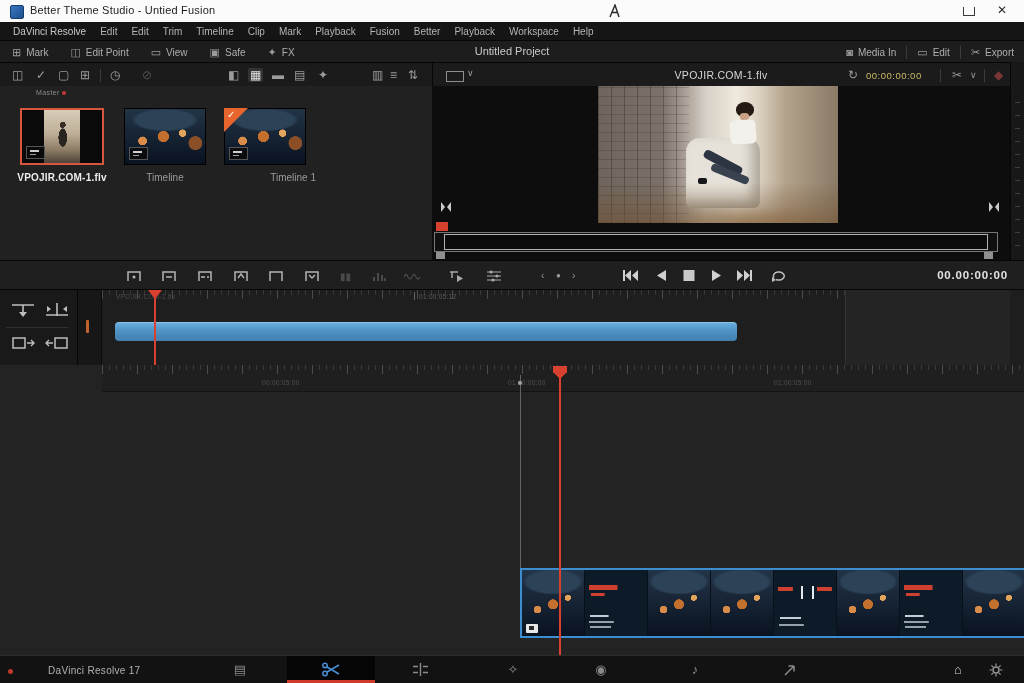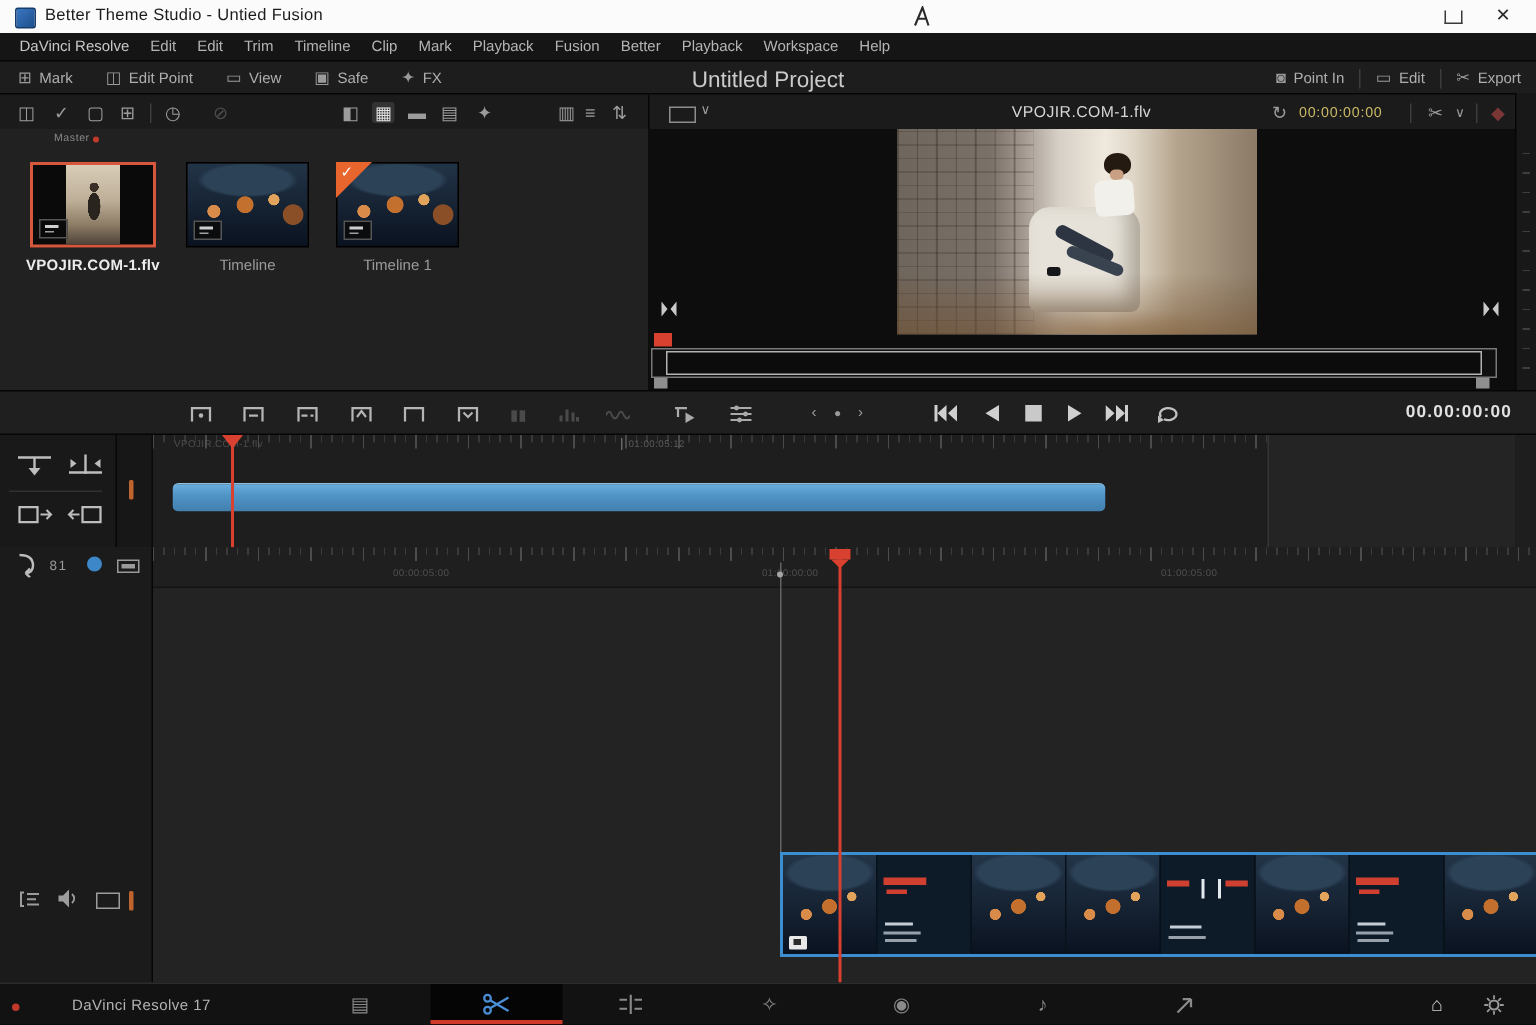--- a/index.html
+++ b/index.html
@@ -20,21 +20,21 @@
   .mitem{font-size:10px;color:#b4b4b4;padding:0 7px;white-space:nowrap;}
   .mitem:first-child{color:#c8c8c8;}
   
   #toolbar2{left:0;top:40px;width:1024px;height:22px;background:#1d1d1d;border-top:1px solid #060606;box-sizing:border-box;}
   #tb-left{left:12px;top:0;height:22px;display:flex;align-items:center;gap:22px;}
   #tb-right{right:10px;top:0;height:22px;display:flex;align-items:center;gap:10px;}
   .tbitem{display:flex;align-items:center;gap:5px;}
   .tbic{font-size:11px;color:#9a9a9a;line-height:1;}
   .tblbl{font-size:10px;color:#aeaeae;white-space:nowrap;}
   .vdiv{width:1px;height:13px;background:#3c3c3c;}
-  #project-title{left:412px;top:4px;width:200px;text-align:center;font-size:15px;color:#cacaca;}
+  #project-title{left:412px;top:4px;width:200px;text-align:center;font-size:11px;color:#cacaca;}
   
   #row3{left:0;top:62px;width:1024px;height:24px;background:#1b1b1b;border-top:1px solid #060606;box-sizing:border-box;}
   .ic{position:absolute;top:5px;font-size:12px;color:#9c9c9c;line-height:14px;}
   .ic.active{color:#e0e0e0;background:#333;padding:0 2px;border-radius:2px;}
   .ic.dis{color:#4c4c4c;}
   #vh-sep{left:432px;top:0;width:1px;height:24px;background:#060606;}
   #viewer-title{left:571px;top:6px;width:300px;text-align:center;font-size:10.5px;color:#d6d6d6;letter-spacing:.3px;}
   #vh-drop{left:446px;top:8px;width:16px;height:9px;border:1px solid #8e8e8e;}
   #vh-caret{left:467px;top:5px;font-size:9px;color:#9c9c9c;}
   #vh-badge{left:866px;top:7px;font-size:9.5px;color:#c9ba66;letter-spacing:.5px;}
@@ -63,21 +63,21 @@
        radial-gradient(circle 6px at 72% 44%,#e2a35a 0 60%,transparent 65%),
        radial-gradient(circle 11px at 88% 62%,#8a4f26 0 60%,transparent 65%),
        radial-gradient(ellipse 60% 30% at 50% 20%,#2c4257 0 60%,transparent 70%),
        linear-gradient(180deg,#223447 0%,#152232 55%,#0a1220 100%);}
   #check-corner{position:absolute;left:-1px;top:-1px;width:0;height:0;
       border-top:24px solid #e8652e;border-right:24px solid transparent;}
   #check-mark{position:absolute;left:2px;top:0px;font-size:10px;color:#fff;z-index:2;}
   .thumb-label{position:absolute;top:86px;font-size:10px;text-align:center;}
   #lbl1{left:6px;width:112px;color:#ececec;font-weight:bold;letter-spacing:.2px;}
   #lbl2{left:124px;width:82px;color:#9a9a9a;}
-  #lbl3{left:214px;width:102px;color:#9a9a9a;}
+  #lbl3{left:214px;width:102px;color:#9a9a9a;text-align:right;}
   #viewer{left:432px;top:86px;width:578px;height:174px;background:#0d0d0d;}
   #video{left:166px;top:0;width:240px;height:137px;overflow:hidden;background:
       linear-gradient(90deg,#6e655c 0%,#7a7169 26%,#9e938a 34%,#d6d0c6 45%,#efe9de 58%,#ded5c6 66%,#b4a38c 78%,#8a7a66 100%);}
   #video .bricks{position:absolute;left:0;top:0;width:38%;height:100%;
       background:repeating-linear-gradient(90deg,rgba(30,22,16,.30) 0 1px,transparent 1px 13px),
                  repeating-linear-gradient(0deg,rgba(30,22,16,.18) 0 1px,transparent 1px 9px);}
   #video .floor{position:absolute;left:0;bottom:0;width:100%;height:30%;
       background:linear-gradient(180deg,rgba(0,0,0,0),rgba(112,78,44,.55)),
                  radial-gradient(ellipse 45% 60% at 62% 100%,rgba(160,120,70,.5),transparent 70%);}
   #chair{left:88px;top:52px;width:74px;height:70px;background:#e6e2d9;border-radius:14px 14px 6px 6px;
@@ -218,21 +218,21 @@
         </div>
         <div class="tbitem">
           <span class="tbic">✦</span>
           <span class="tblbl">FX</span>
         </div>
       </div>
     <div id="project-title" class="abs">Untitled Project</div>
     <div id="tb-right" class="abs">
         <div class="tbitem">
           <span class="tbic">◙</span>
-          <span class="tblbl">Point In</span>
+          <span class="tblbl">Media In</span>
         </div>
         <span class="vdiv"></span>
         <div class="tbitem">
           <span class="tbic">▭</span>
           <span class="tblbl">Edit</span>
         </div>
         <span class="vdiv"></span>
         <div class="tbitem">
           <span class="tbic">✂</span>
           <span class="tblbl">Export</span>
@@ -456,43 +456,20 @@
     <span id="uptl-ph-line" class="abs"></span>
     <span id="uptl-ph-cap" class="abs"></span>
   </div>
 
   <div id="maintl" class="abs">
     <div id="tl-ruler" class="abs"></div>
     <span class="faintlbl" style="left:262px;top:14px;color:#4f4f4f">00:00:05:00</span>
     <span class="faintlbl" style="left:508px;top:14px;color:#4f4f4f">01:00:00:00</span>
     <span class="faintlbl" style="left:774px;top:14px;color:#4f4f4f">01:00:05:00</span>
 
-    <div id="tl-left" class="abs">
-      <span class="toolico" style="left:10px;top:4px">
-        <svg width="15" height="16" viewBox="0 0 15 16">
-            <path d="M3 1 Q12 1 12 8 Q12 13 7 13 M7 13 L10 10 M7 13 L10 16" fill="none" stroke="#bdbdbd" stroke-width="1.6"></path>
-          </svg></span>
-      <span id="tl-hdr-badge" class="abs">81</span>
-      <span id="tl-blue-dot" class="abs"></span>
-      <span id="tl-box-ic" class="abs">
-          <i></i>
-        </span>
-
-      <span class="toolico" style="left:12px;top:228px">
-        <svg width="16" height="13" viewBox="0 0 16 13">
-            <path d="M4 2 H2 V11 H4 M6 3 H14 M6 6.5 H12 M6 10 H14" fill="none" stroke="#9c9c9c" stroke-width="1.3"></path>
-          </svg></span>
-      <span class="toolico" style="left:38px;top:227px">
-        <svg width="15" height="14" viewBox="0 0 15 14">
-            <path d="M1 5 H4 L8 1 V13 L4 9 H1 Z" fill="#9c9c9c"></path>
-            <path d="M10 4 Q13 7 10 10" fill="none" stroke="#9c9c9c" stroke-width="1.2"></path>
-          </svg></span>
-      <span class="abs" style="left:64px;top:230px;width:14px;height:9px;border:1px solid #9c9c9c"></span>
-      <span class="tracknum" style="left:86px;top:229px"></span>
-    </div>
 
     <span id="gray-line" class="abs"></span>
     <span id="gray-dot" class="abs"></span>
 
     <div id="film-strip" class="abs">
         <div class="frame scene"></div>
         <div class="frame title"></div>
         <div class="frame scene"></div>
         <div class="frame scene"></div>
         <div class="frame title2"></div>

